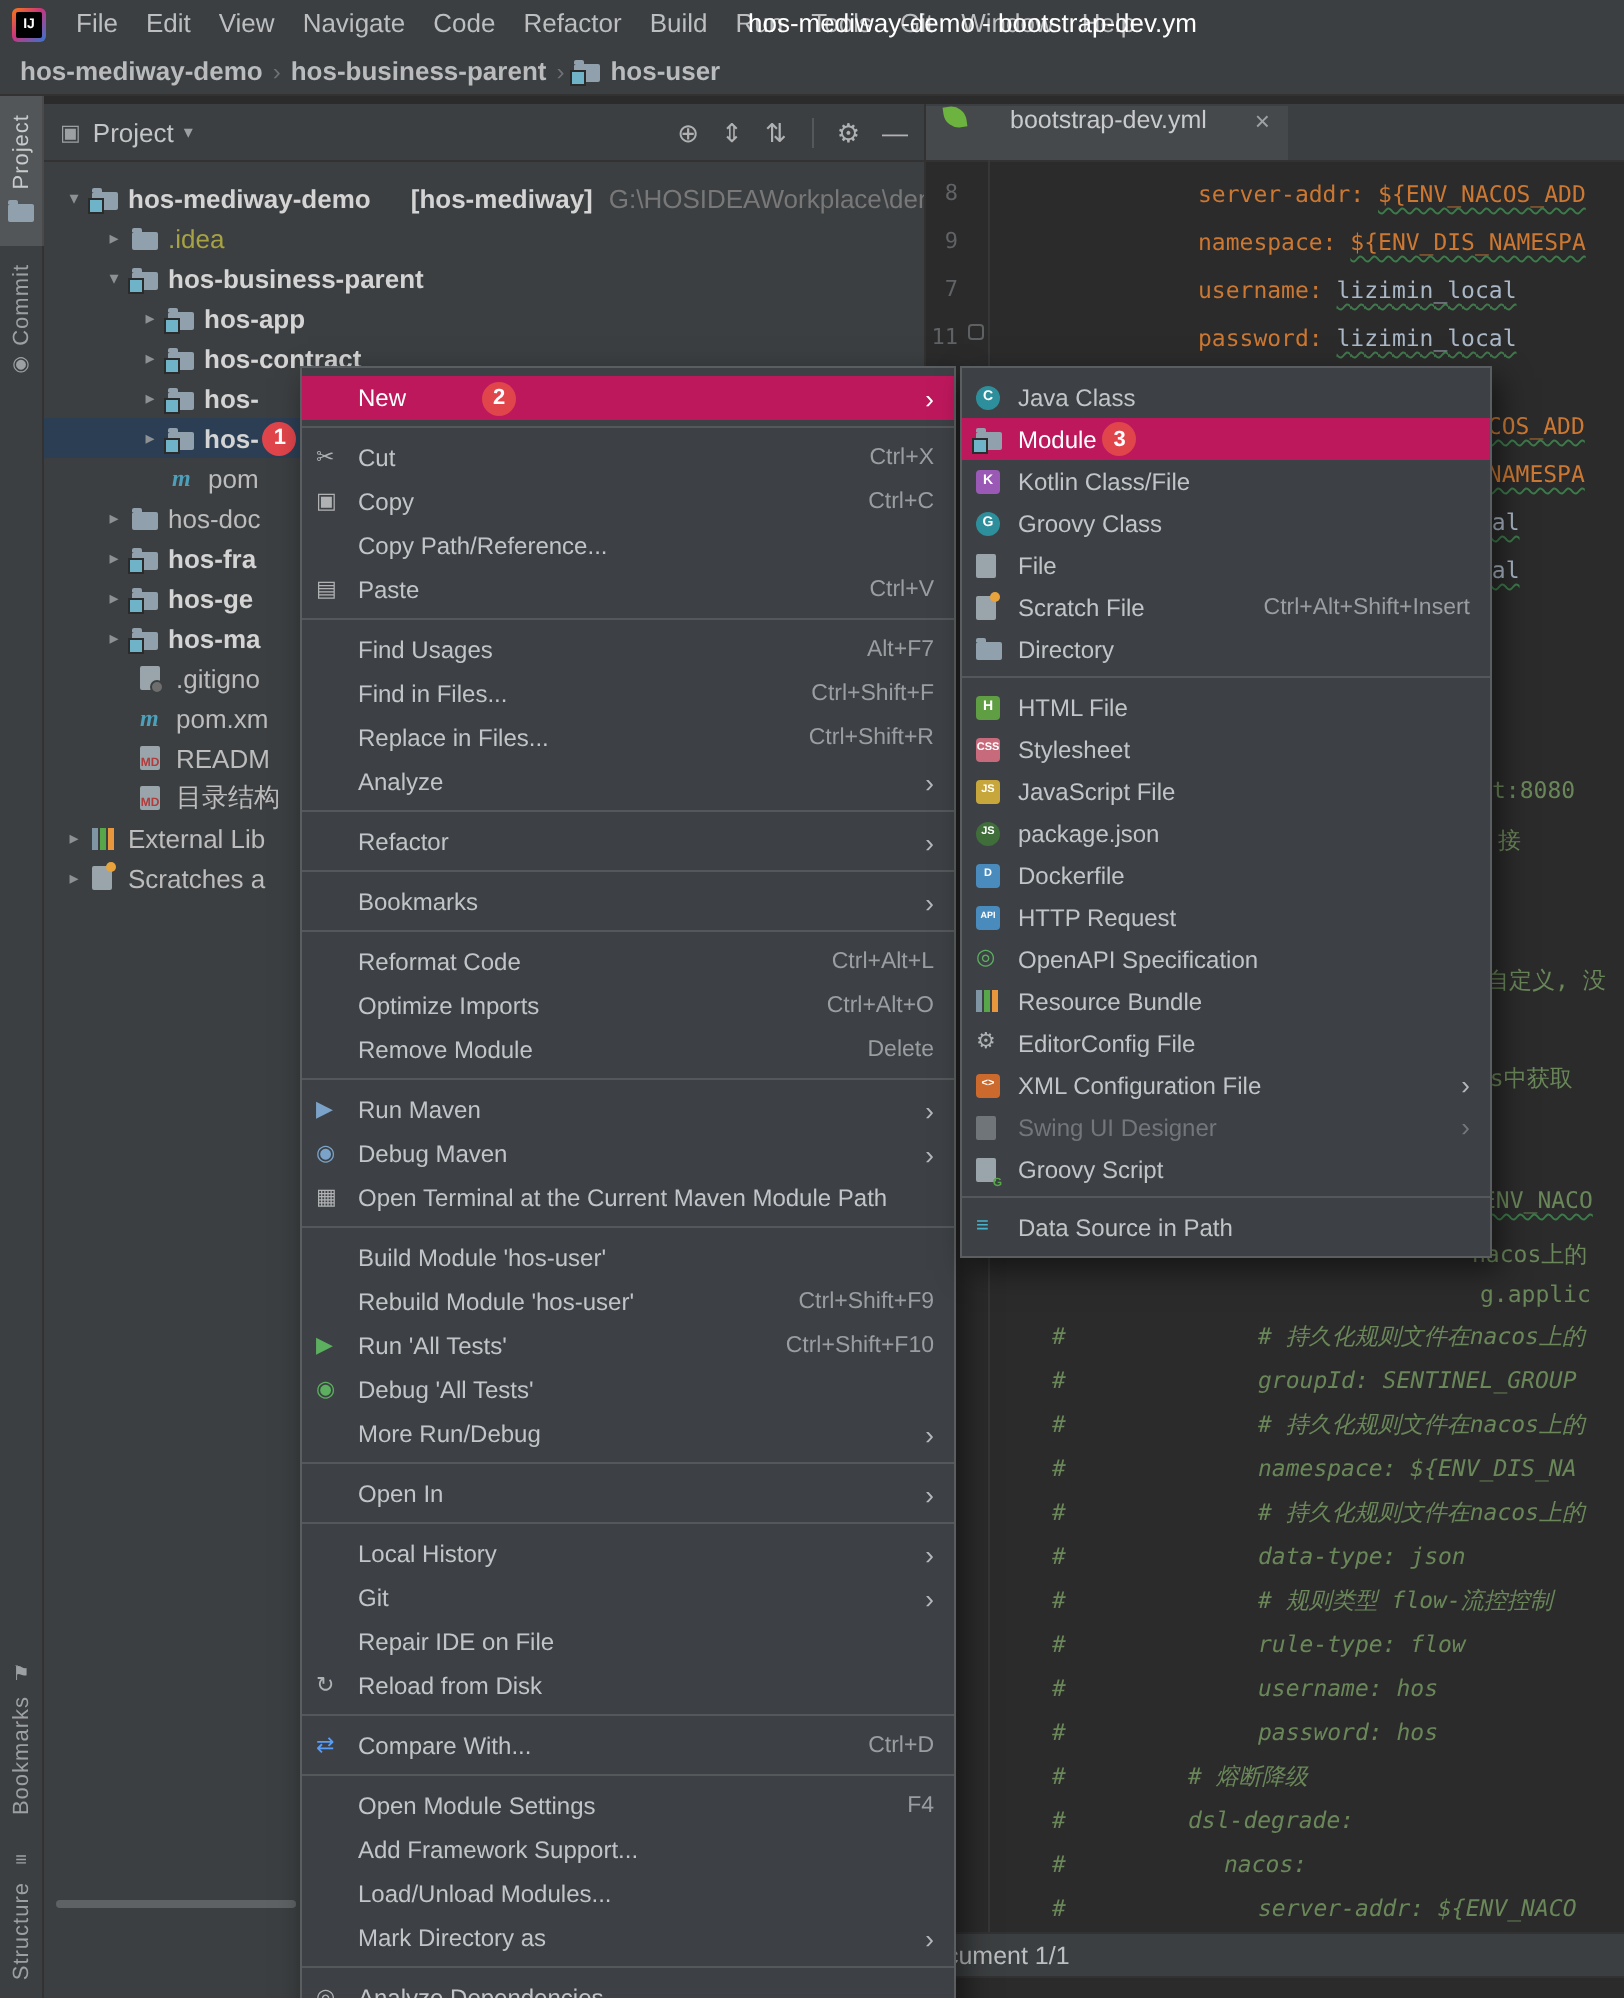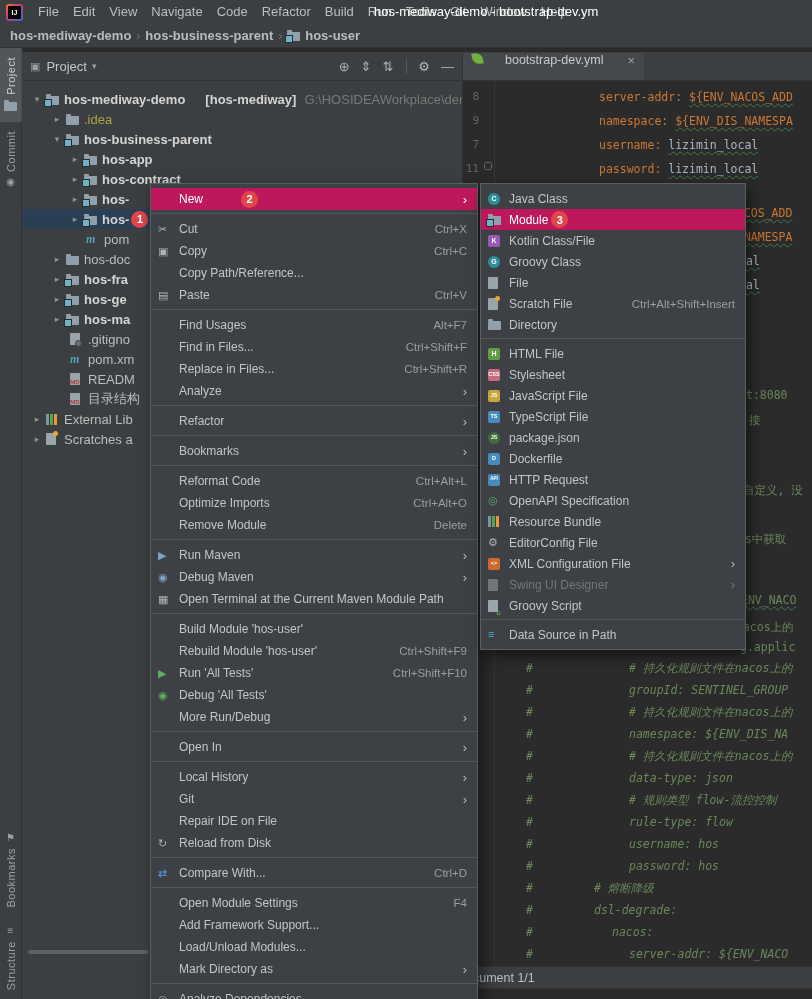--- a/index.html
+++ b/index.html
@@ -901,27 +901,20 @@
     </div>
 
     <div class="mi">
       <span class="islot">
         <span class=" lb lb-yellow lb-sm">JS</span>
       </span>
       <span class="lbl">JavaScript File</span>
 
     </div>
 
-    <div class="mi">
-      <span class="islot">
-        <span class=" lb lb-blue lb-sm">TS</span>
-      </span>
-      <span class="lbl">TypeScript File</span>
-
-    </div>
 
     <div class="mi">
       <span class="islot">
         <span class=" lb lb-hex lb-sm">JS</span>
       </span>
       <span class="lbl">package.json</span>
 
     </div>
 
     <div class="mi">

